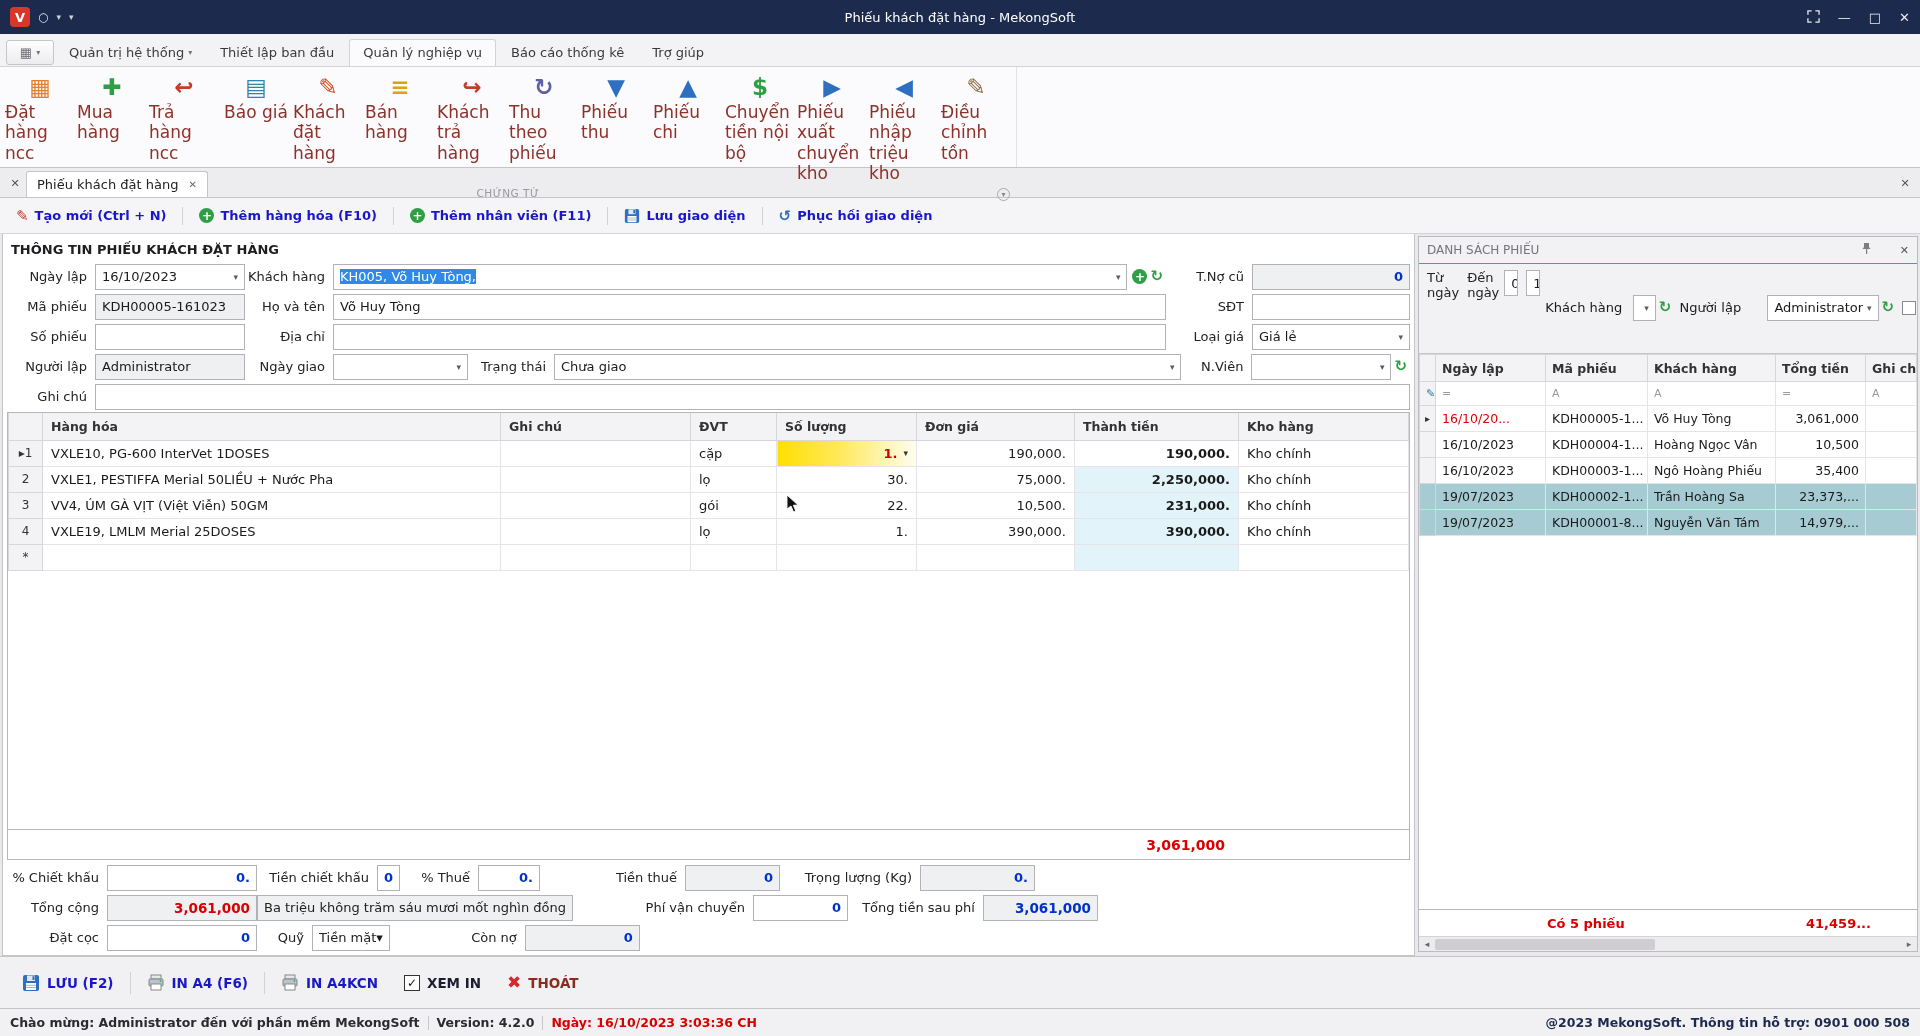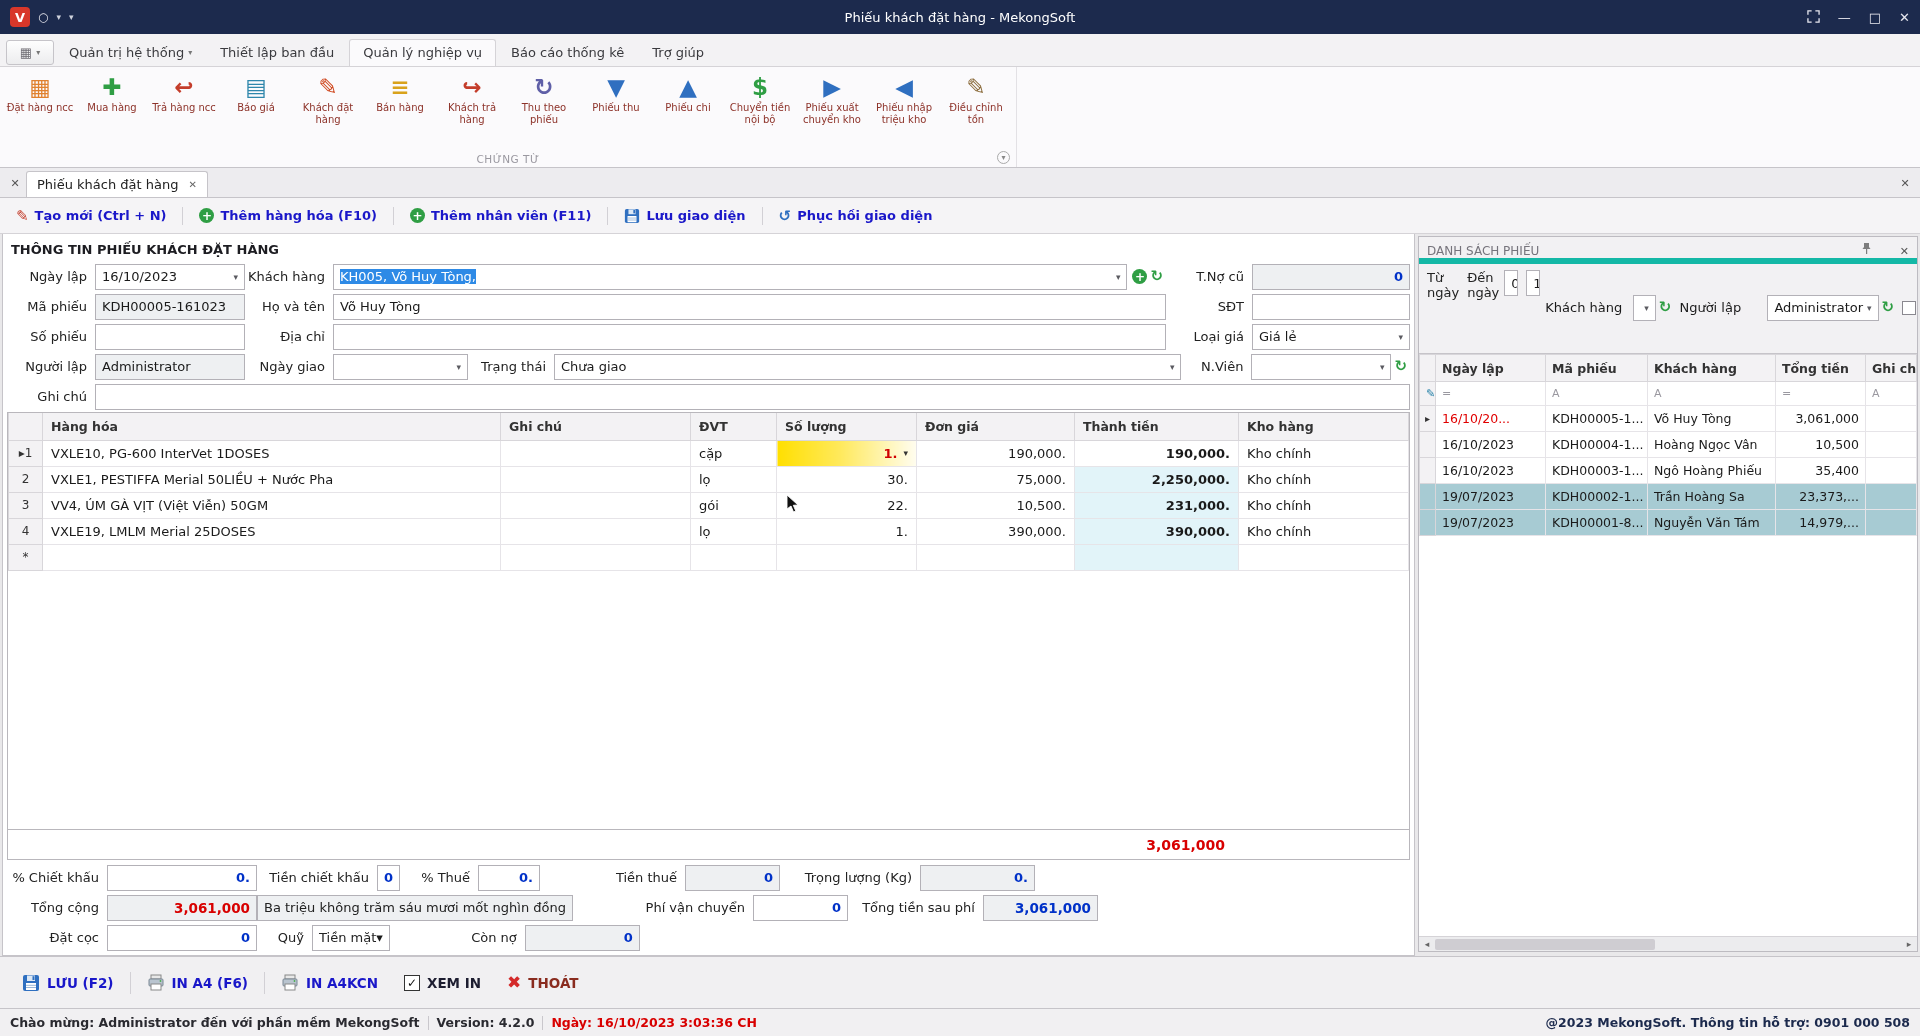--- a/index.html
+++ b/index.html
@@ -21,21 +21,21 @@
 .app-btn .c{font-size:8px;color:#777}
 .rtab{padding:5px 13px 6px;color:#3a3a3e;white-space:nowrap;display:flex;align-items:center;gap:4px}
 .rtab .c{font-size:8px;color:#777}
 .rtab.active{background:#fbfafc;border:1px solid #d5d3d7;border-bottom:1px solid #fbfafc;border-radius:3px 3px 0 0;margin-bottom:-1px}
 
 .ribbon{height:102px;background:#fbfafc;border-top:1px solid #d5d3d7;border-bottom:1px solid #c6c4c9;display:flex;flex:0 0 auto}
 .rgroup{display:flex;flex-direction:column;position:relative;border-right:1px solid #e3e1e5;padding:2px 4px 0}
 .ritems{display:flex;flex:1}
 .ritem{width:72px;display:flex;flex-direction:column;align-items:center;padding:3px 1px}
 .ricon{height:30px;display:flex;align-items:center;justify-content:center;font-size:23px;line-height:1;font-weight:bold}
-.rlabel{font-size:10px;line-height:1.2;color:#8d3229;text-align:center}
+.rlabel{font-size:17px;line-height:1.2;color:#8d3229;}
 .rgroup-foot{height:17px;display:flex;align-items:center;justify-content:center;position:relative}
 .rgroup-label{font-size:10.5px;color:#9a98a0;letter-spacing:.5px}
 .launcher{position:absolute;right:2px;top:1px;width:13px;height:13px;border:1px solid #aaa;border-radius:50%;color:#888;font-size:8px;display:flex;align-items:center;justify-content:center}
 .i0{color:#e0812f}.i1{color:#2f9e44}.i2{color:#c43d2b}.i3{color:#2e86ab}.i4{color:#d04a22}.i5{color:#d9a21b}.i6{color:#c43d2b}.i7{color:#5f5fa7}.i8{color:#2f6fc0}.i9{color:#2f6fc0}.i10{color:#2f9e44}.i11{color:#2f6fc0}.i12{color:#2f6fc0}.i13{color:#8d6e3f}
 
 .doctabs{height:30px;background:#edecef;border-bottom:1px solid #c6c4c9;display:flex;align-items:flex-end;padding:0 4px;flex:0 0 auto}
 .dt-x{width:22px;height:22px;display:flex;align-items:center;justify-content:center;color:#555;font-size:11px;margin-bottom:3px}
 .dtab{height:26px;background:#fff;border:1px solid #c6c4c9;border-bottom:none;border-radius:3px 3px 0 0;display:flex;align-items:center;gap:10px;padding:0 10px;color:#222}
 .dtab .x{font-size:10px;color:#666}
 .grow{flex:1 1 auto;min-width:0}
@@ -99,21 +99,21 @@
 .x-ico{color:#d42a2a;font-size:17px;font-weight:bold;line-height:1}
 .bsep{width:1px;height:22px;background:#d2d0d5}
 
 .statusbar{height:28px;background:#f1f0f2;border-top:1px solid #c6c4c9;display:flex;align-items:center;padding:0 10px;flex:0 0 auto;font-size:12.5px}
 .sb-b{font-weight:bold;color:#2a2a30}
 .sb-red{font-weight:bold;color:#d80000}
 .sb-navy{font-weight:bold;color:#1c2a4d}
 .sbsep{width:1px;height:14px;background:#c9c7cc;margin:0 8px}
 
 .right-panel{width:500px;flex:0 0 auto;background:#f2f1f3;border:1px solid #bdbbc1;margin:2px 0 4px;display:flex;flex-direction:column}
-.panel-header{height:27px;display:flex;align-items:flex-end;padding:0 8px;gap:28px;border-bottom:6px solid #14b8a6;color:#76747c;font-size:12px;flex:0 0 auto}
+.panel-header{height:27px;display:flex;align-items:center;padding:0 8px;gap:28px;border-bottom:1px solid #14b8a6;color:#76747c;font-size:12px;flex:0 0 auto}
 .ph-x{font-size:11px;color:#555}
 .panel-filters{padding:6px 8px 8px;display:flex;flex-direction:row;gap:5px;flex:0 0 auto}
 .pf-labels{display:grid;grid-template-columns:1fr 1fr;gap:8px;color:#222}
 .pf-dates{display:grid;grid-template-columns:1fr 1fr;gap:8px}
 .pf-row{display:flex;align-items:center}
 .pf-label{width:88px;flex:0 0 auto}
 .checkbox{width:14px;height:14px;border:1px solid #8a888f;background:#fff;flex:0 0 auto}
 .cb-label{margin-left:6px}
 .search-btn{display:flex;align-items:center;gap:6px;border:1px solid #7ba0cc;background:linear-gradient(#ffffff,#e9f0f8);padding:4px 12px;color:#1a17c9;font-weight:bold;font-size:13px;font-family:inherit}
 .pgrid-wrap{flex:1;min-height:0;display:flex;flex-direction:column;background:#fff;border-top:1px solid #c6c4c9}
@@ -648,20 +648,24 @@
               <td class="pm"></td>
               <td>19/07/2023</td>
               <td>KDH00001-8...</td>
               <td>Nguyễn Văn Tám</td>
               <td class="r">14,979,...</td>
               <td></td>
             </tr>
           </tbody>
         </table>
         <div class="pgrid-empty"></div>
+        <div class="pgrid-footer">
+          <span class="cnt">Có 5 phiếu</span>
+          <span class="sum">41,459...</span>
+        </div>
         <div class="pscroll">
           <span class="ps-btn">◂</span>
           <div class="ps-thumb"></div>
           <div class="grow"></div>
           <span class="ps-btn">▸</span>
         </div>
       </div>
     </div>
   </div>
 

